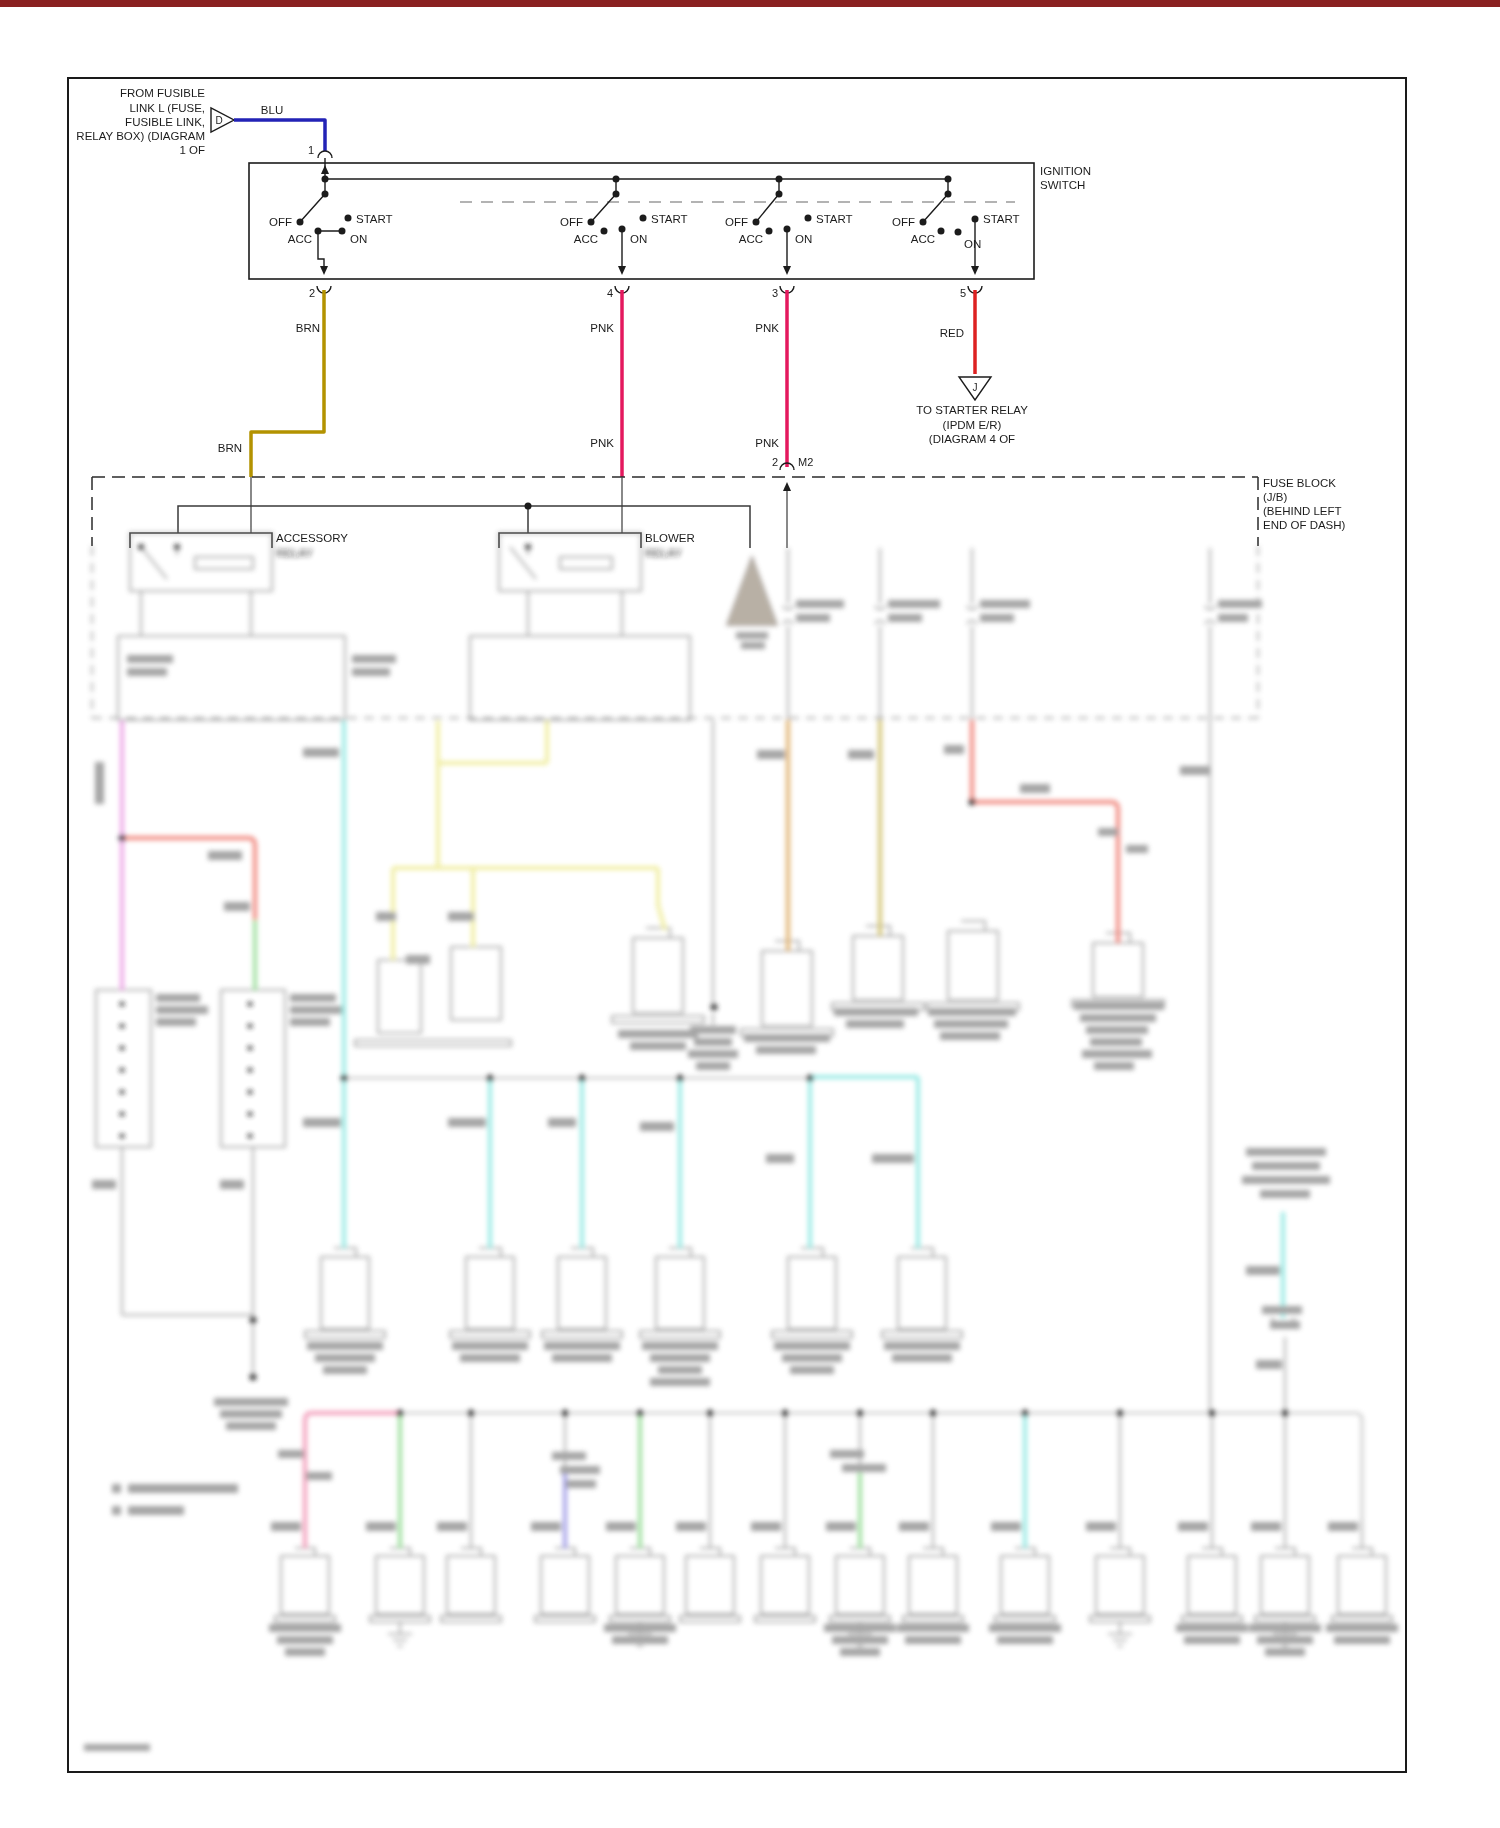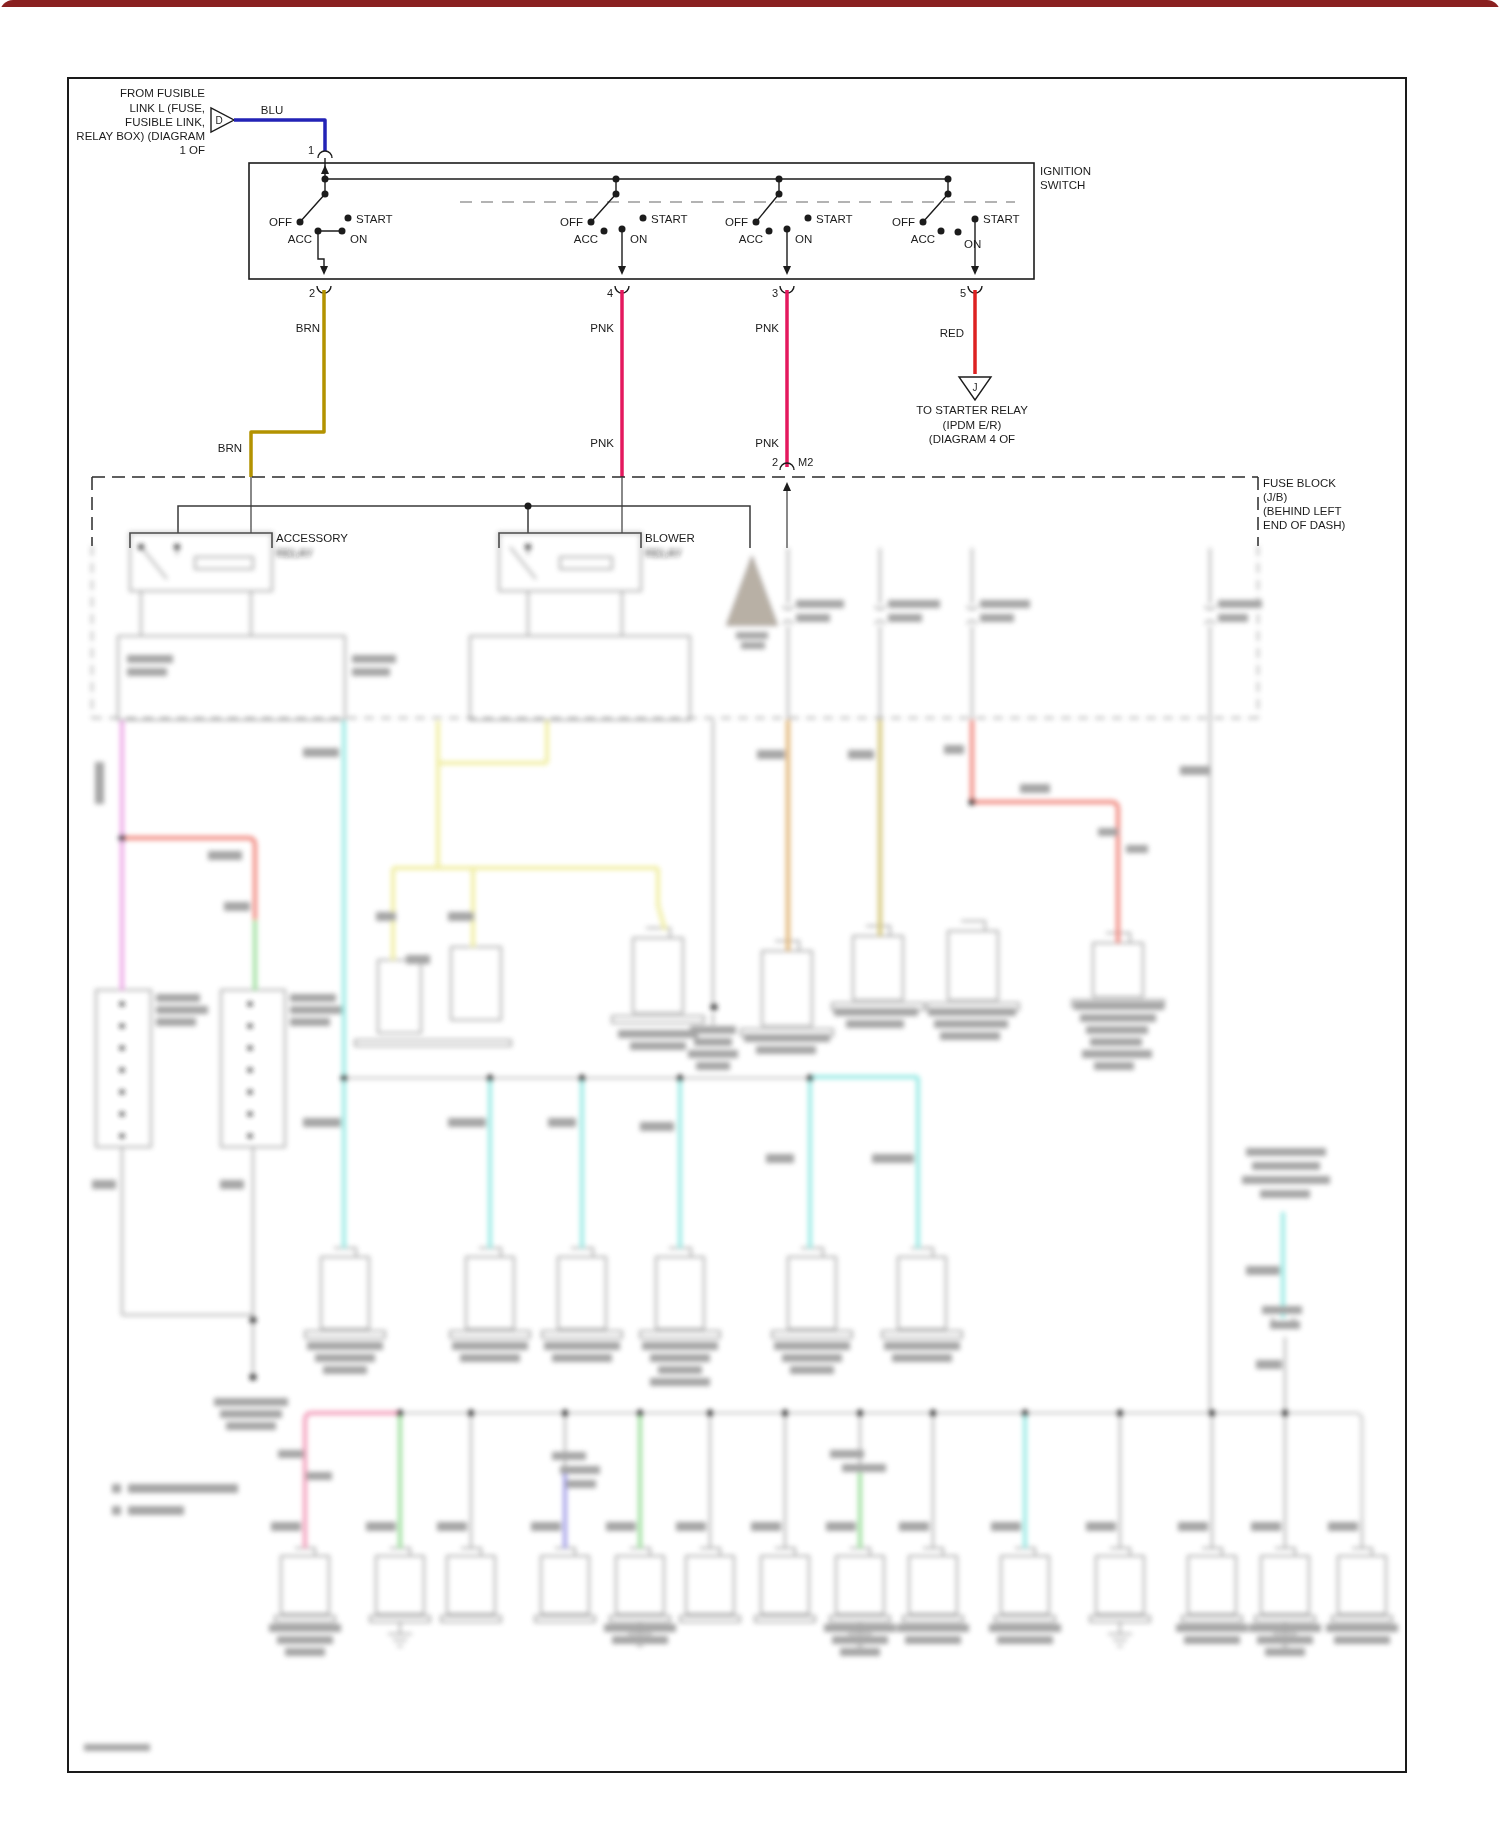--- a/index.html
+++ b/index.html
@@ -1,16 +1,16 @@
 <!DOCTYPE html>
 <html><head>
 <meta charset="utf-8">
 <style>
   html,body{margin:0;padding:0;background:#ffffff;}
-  .stage{position:relative;width:1500px;height:1828px;background:#ffffff;overflow:hidden;border-radius:13px;}
+  .stage{position:relative;width:1500px;height:1828px;background:#ffffff;overflow:hidden;}
   svg{position:absolute;left:0;top:0;}
   svg text{font-family:"Liberation Sans","DejaVu Sans",sans-serif;fill:#1c1c1c;}
   .t11{font-size:11.5px;}
   .t10{font-size:10px;}
   .tp{font-size:11px;}
   .wire{fill:none;stroke-width:3.5;stroke-linejoin:round;}
   .thin{fill:none;stroke:#4a4a4a;stroke-width:1.3;}
   .blk{fill:none;stroke:#1c1c1c;stroke-width:1.4;}
   .box{fill:none;stroke:#1c1c1c;stroke-width:1.6;}
   .cwire{fill:none;stroke-width:4;stroke-linecap:butt;stroke-linejoin:round;}

